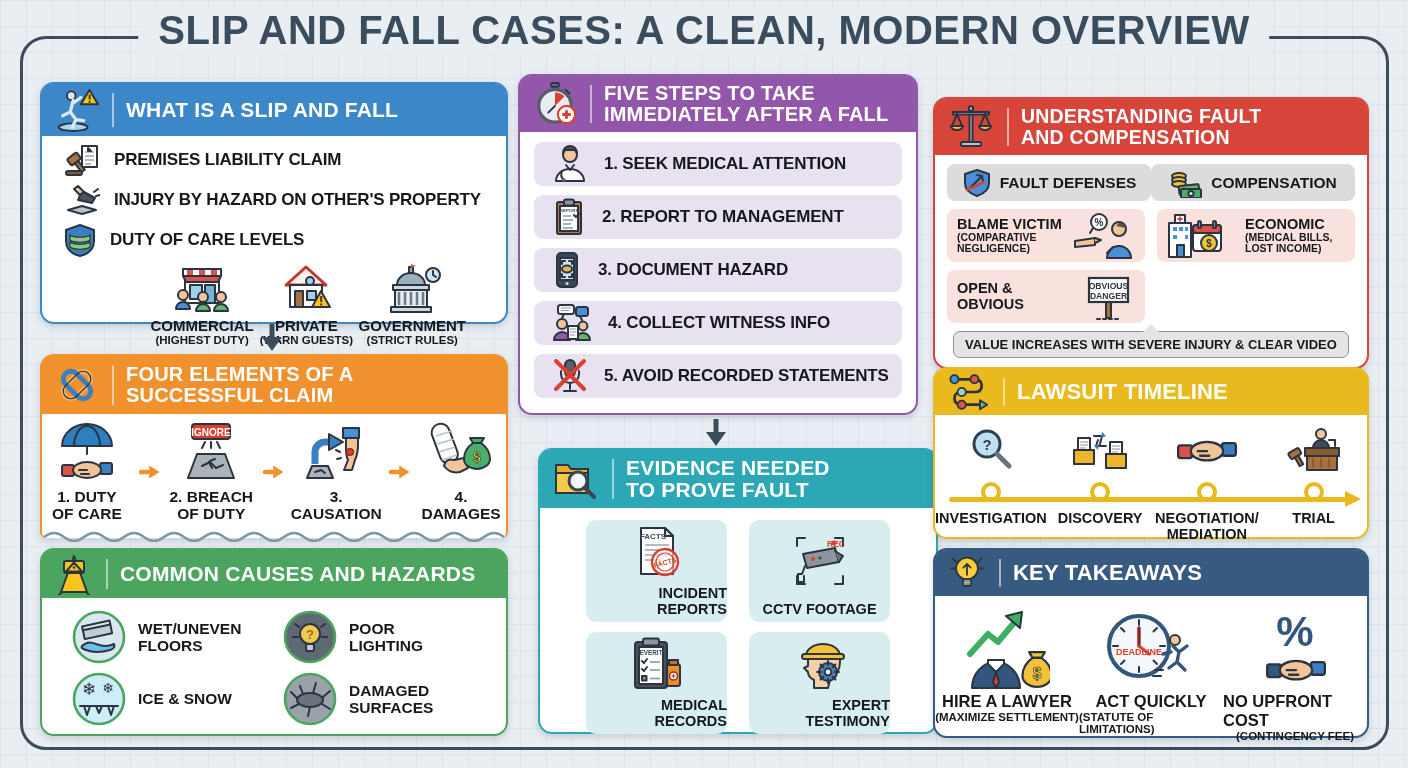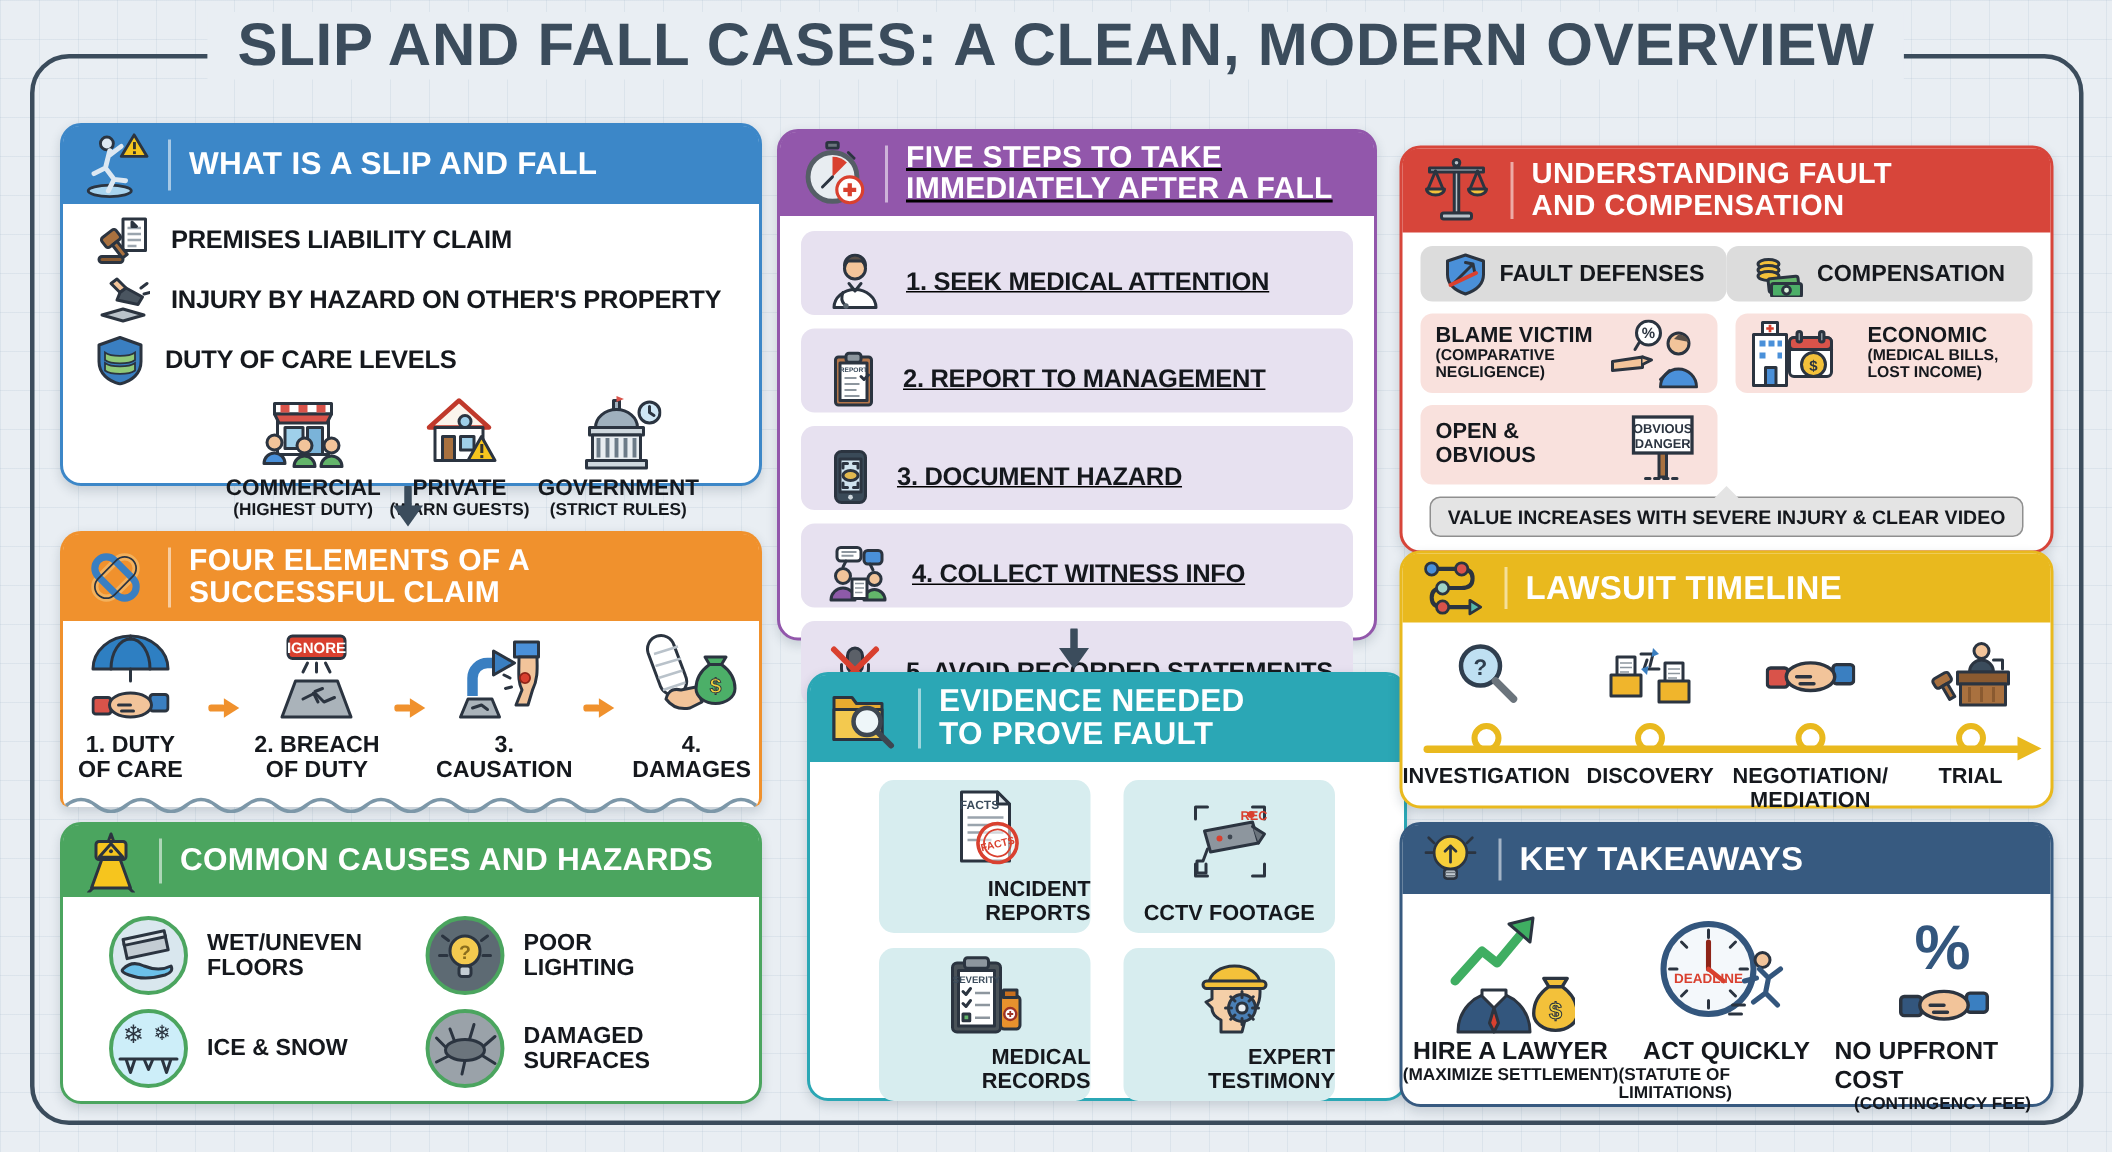--- a/index.html
+++ b/index.html
@@ -38,21 +38,21 @@
   .fe{display:flex;flex-direction:column;align-items:center;width:96px;}
   .fe .lbl{font-size:15.5px;line-height:1.1;text-align:center;margin-top:4px;}
   .wave{position:absolute;left:0;bottom:-4px;}
   
   .causeGrid{display:grid;grid-template-columns:1fr 1fr;gap:8px 6px;padding:12px 18px 0 30px;}
   .cause{display:flex;align-items:center;gap:12px;}
   .cause .lbl{font-size:15.5px;line-height:1.12;}
   
   .steps{padding:10px 14px 0 14px;display:flex;flex-direction:column;gap:9px;}
   .step{display:flex;align-items:center;gap:16px;height:44px;background:#e7e1f0;
-    border-radius:9px;padding:12px 10px 0 18px;}
+    border-radius:9px;padding:0 10px 0 18px;}
   .step .lbl{font-size:17px;letter-spacing:-.2px;}
   
   .evGrid{display:grid;grid-template-columns:1fr 1fr;gap:10px 22px;margin:12px 46px 0 46px;text-align:right;}
   .evTile{height:97px;background:#d7edef;border-radius:10px;display:flex;
     flex-direction:column;align-items:center;justify-content:flex-end;padding-bottom:5px;}
   .evTile .icon{flex:1;display:flex;align-items:center;}
   .evTile .lbl{font-size:14.5px;}
   
   .pillRow{display:flex;gap:0;margin:9px 12px 0 12px;}
   .pill{flex:1;height:37px;background:#dcdcdc;border-radius:8px;display:flex;
@@ -386,21 +386,21 @@
             <circle cx="27" cy="27" r="25" fill="#9aa2a9" stroke="#4ba55f" stroke-width="2.6"></circle>
             <ellipse cx="27" cy="28" rx="13" ry="7" fill="#6b747c" class="s" stroke-width="1.8"></ellipse>
             <path d="M14 26 l-6 -6 M16 32 l-8 4 M27 35 l-2 9 M39 32 l8 5 M40 25 l7 -6 M30 21 l3 -10 M20 22 l-3 -8" class="sf" stroke-width="1.7"></path>
           </svg>
         </span>
         <span class="lbl" style="width:110px">DAMAGED SURFACES</span>
       </div>
     </div>
   </section>
 
-  <section class="card" style="left:518px;top:86px;width:396px;height:337px;border:2.5px solid #9257ab;text-decoration:underline;">
+  <section class="card" style="left:518px;top:74px;width:396px;height:337px;border:2.5px solid #9257ab;">
     <header class="hdr" style="background:#9257ab;height:56px;">
       <span class="hdr-icon">
         <svg width="46" height="46" viewBox="0 0 48 48">
           <rect x="20" y="2" width="8" height="4" rx="1" fill="#6b747c" class="s" stroke-width="1.4"></rect>
           <path d="M35 9 l4 4" class="sf" stroke-width="3"></path>
           <circle cx="24" cy="26" r="17" fill="#e8edf1" stroke="#555e66" stroke-width="3.4"></circle>
           <path d="M24 26 L24 12 A14 14 0 0 1 34 16 Z" fill="#d9402f"></path>
           <path d="M24 26 l-7 7" class="sf" stroke-width="2.2"></path>
           <circle cx="36" cy="35" r="9" fill="#fff" stroke="#d9402f" stroke-width="2.2"></circle>
           <path d="M36 30.5 v9 M31.5 35 h9" stroke="#d9402f" stroke-width="3"></path>

